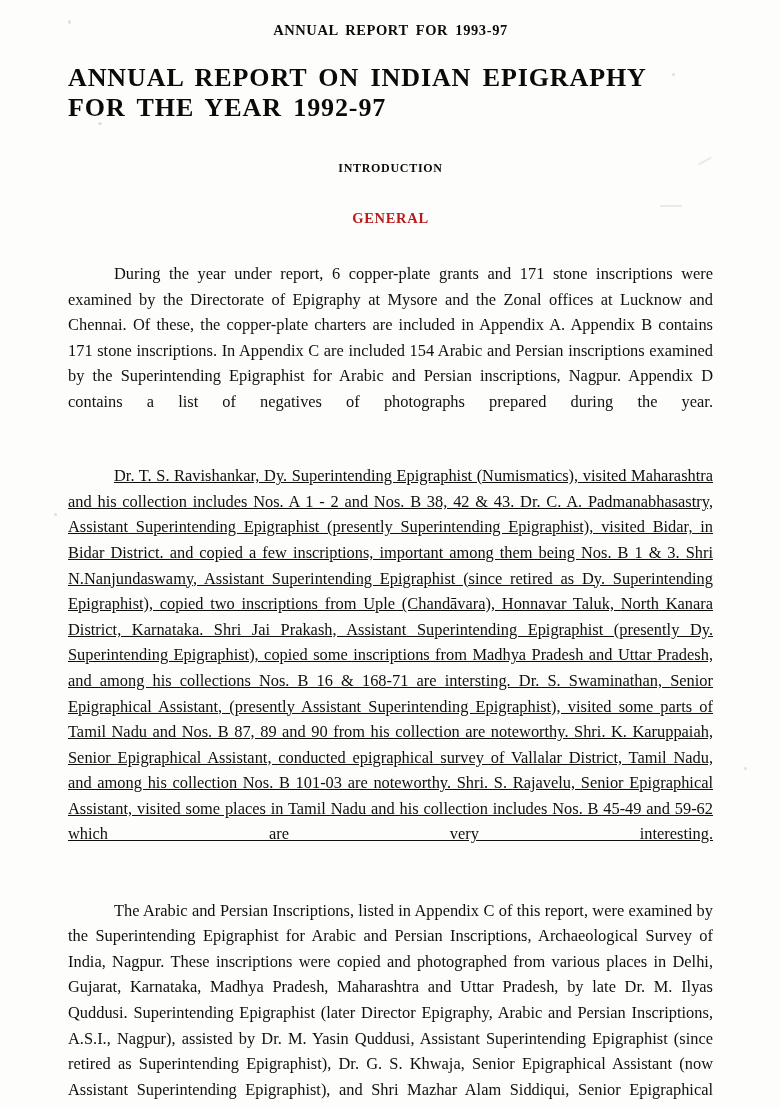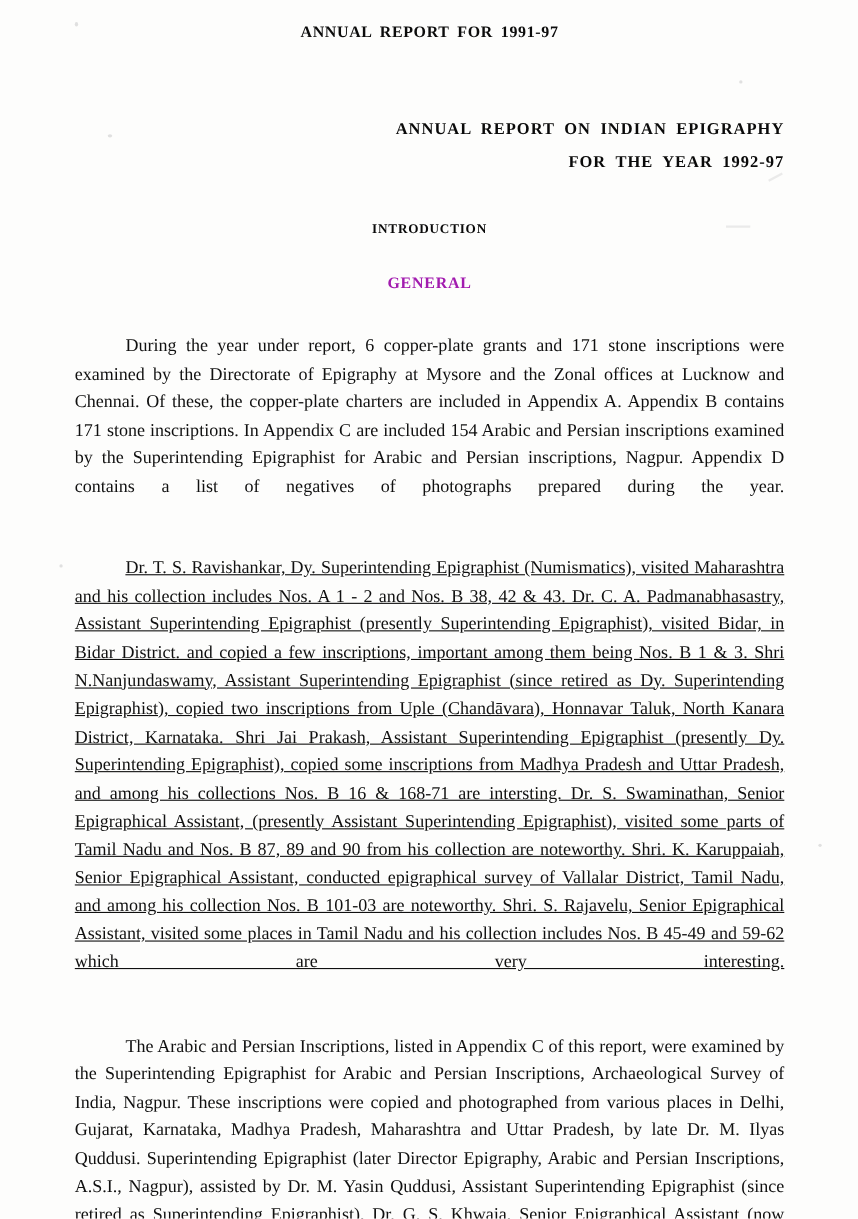--- a/index.html
+++ b/index.html
@@ -45,47 +45,47 @@
     text-align: center;
     font-weight: bold;
     font-size: 14.5px;
     letter-spacing: .6px;
     word-spacing: 3px;
     margin-top: 22px;
     color: #0c0c0c;
   }
 
   .doc-title {
-    text-align: right;
+    text-align: left;
     font-weight: bold;
-    font-size: 15px;
+    font-size: 26px;
     letter-spacing: .9px;
     word-spacing: 4px;
     line-height: 30px;
-    margin-top: 64px;
+    margin-top: 24px;
     color: #0a0a0a;
   }
   .doc-title .line2 { display: block; }
 
   .section-head {
     text-align: center;
     font-weight: bold;
     font-size: 12px;
     letter-spacing: .7px;
     margin-top: 38px;
     color: #0a0a0a;
   }
 
   .sub-head {
     text-align: center;
     font-weight: bold;
     font-size: 14.5px;
     letter-spacing: .7px;
     margin-top: 34px;
-    color: #a21caf;
+    color: #b91c1c;
   }
 
   .body-text {
     font-size: 16.4px;
     line-height: 25.6px;
     text-align: justify;
     text-justify: inter-word;
     color: #101010;
   }
   .body-text p {
@@ -111,21 +111,21 @@
   <div class="speck" style="left:68px;  top:20px;  width:3px; height:4px;"></div>
   <div class="speck" style="left:98px;  top:122px; width:4px; height:3px;"></div>
   <div class="speck" style="left:672px; top:73px;  width:3px; height:3px;"></div>
   <div class="smudge" style="left:698px; top:160px; width:14px; height:2px; transform:rotate(-28deg);"></div>
   <div class="smudge" style="left:660px; top:205px; width:22px; height:2px;"></div>
   <div class="speck" style="left:54px;  top:513px; width:3px; height:3px;"></div>
   <div class="speck" style="left:744px; top:767px; width:3px; height:3px;"></div>
 
   <div class="content">
 
-    <div class="running-head">ANNUAL REPORT FOR 1991-97</div>
+    <div class="running-head">ANNUAL REPORT FOR 1993-97</div>
 
     <div class="doc-title">
       <span class="line1">ANNUAL REPORT ON INDIAN EPIGRAPHY</span>
       <span class="line2">FOR THE YEAR 1992-97</span>
     </div>
 
     <div class="section-head">INTRODUCTION</div>
 
     <div class="sub-head">GENERAL</div>
 

